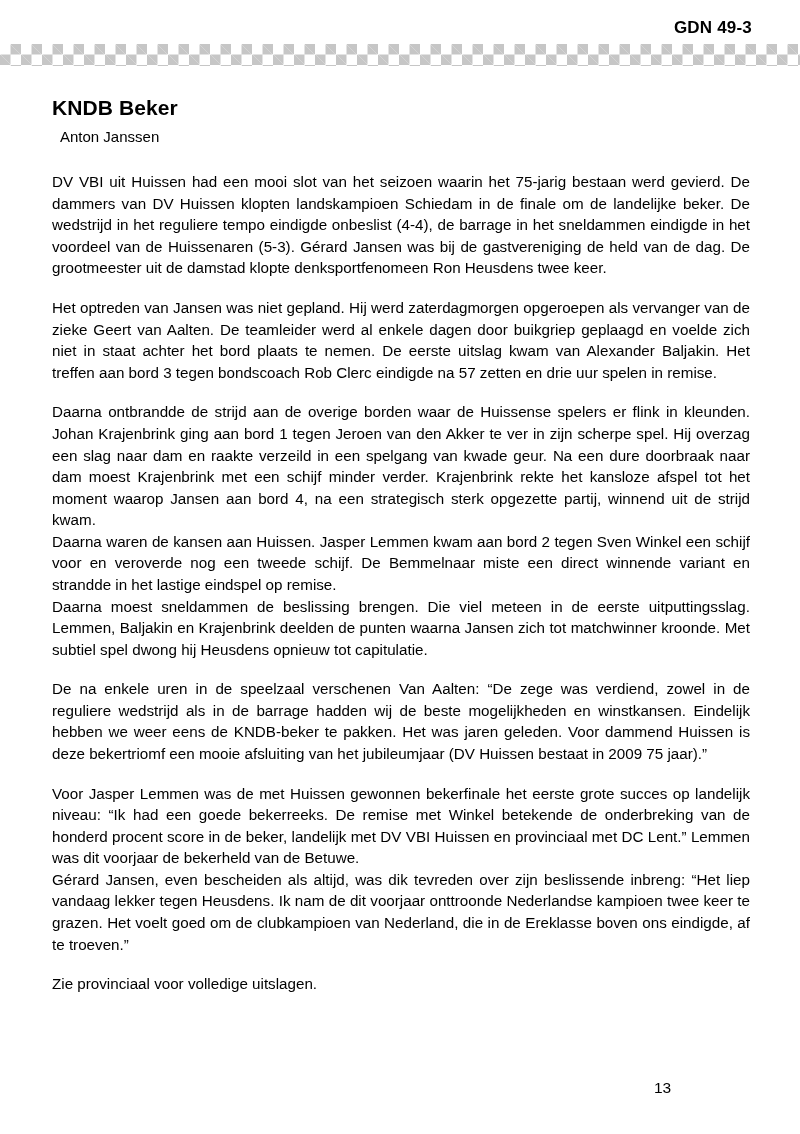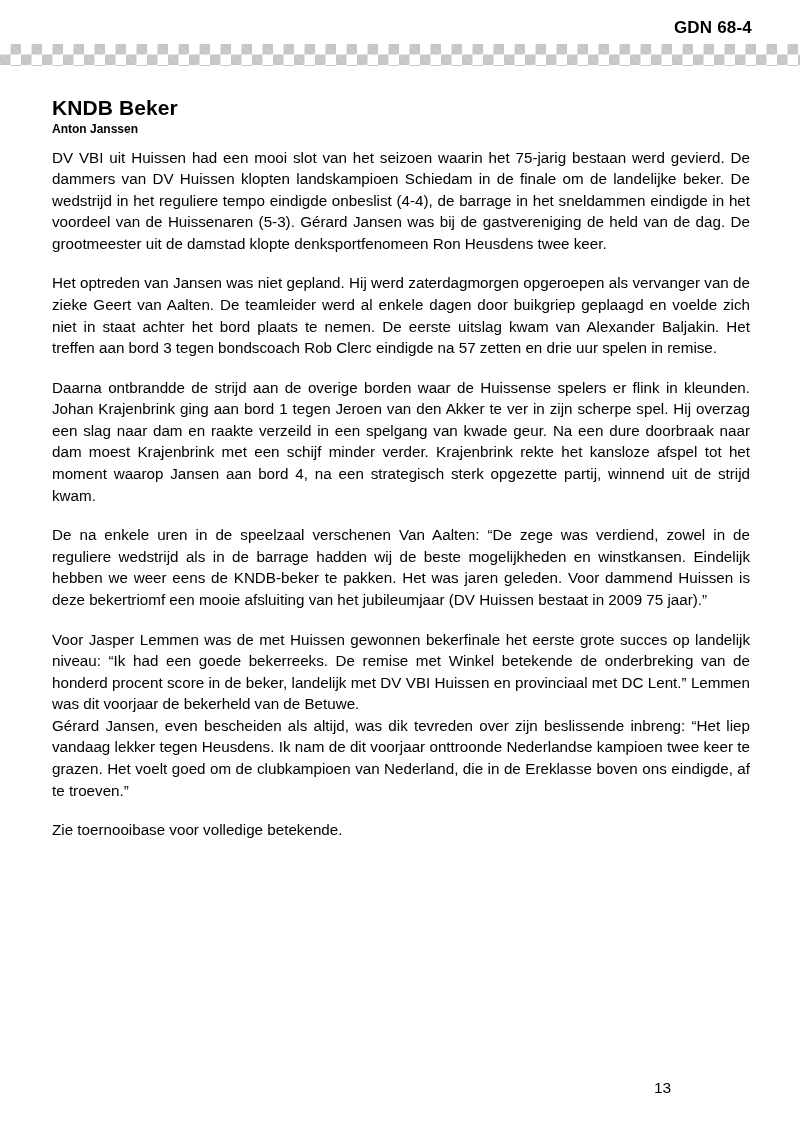--- a/index.html
+++ b/index.html
@@ -64,28 +64,28 @@
   }
 
   .article-title {
     font-size: 21px;
     font-weight: bold;
     line-height: 1.15;
     margin: 16px 0 2px 0;
     letter-spacing: 0.1px;
   }
   .article-byline {
-    font-size: 12px;
-    font-weight: bold;
+    font-size: 15px;
+    font-weight: normal;
     line-height: 1.2;
-    margin: 0;
+    margin: 8px;
   }
 
   .body-copy {
-    margin-top: 10px;
+    margin-top: 25px;
     font-size: 15.2px;
     line-height: 1.42;
     text-align: justify;
   }
 
   .para-block {
     margin: 0 0 18px 0;
   }
   .para-block:last-child {
     margin-bottom: 0;
@@ -110,21 +110,21 @@
     font-size: 15.5px;
     line-height: 1;
   }
 </style>
 </head>
 <body>
 
 <div class="page">
 
   <div class="header-bar">
-    <span class="issue-label">GDN 68-4</span>
+    <span class="issue-label">GDN 49-3</span>
   </div>
 
   <div class="checker-band"></div>
 
   <div class="content">
 
     <h1 class="article-title">KNDB Beker</h1>
 
     <div class="article-byline">Anton Janssen</div>
 
@@ -133,33 +133,35 @@
       <div class="para-block">
         <p class="para-line">DV VBI uit Huissen had een mooi slot van het seizoen waarin het 75-jarig bestaan werd gevierd. De dammers van DV Huissen klopten landskampioen Schiedam in de finale om de landelijke beker. De wedstrijd in het reguliere tempo eindigde onbeslist (4-4), de barrage in het sneldammen eindigde in het voordeel van de Huissenaren (5-3). Gérard Jansen was bij de gastvereniging de held van de dag. De grootmeester uit de damstad klopte denksportfenomeen Ron Heusdens twee keer.</p>
       </div>
 
       <div class="para-block">
         <p class="para-line">Het optreden van Jansen was niet gepland. Hij werd zaterdagmorgen opgeroepen als vervanger van de zieke Geert van Aalten. De teamleider werd al enkele dagen door buikgriep geplaagd en voelde zich niet in staat achter het bord plaats te nemen. De eerste uitslag kwam van Alexander Baljakin. Het treffen aan bord 3 tegen bondscoach Rob Clerc eindigde na 57 zetten en drie uur spelen in remise.</p>
       </div>
 
       <div class="para-block">
         <p class="para-line">Daarna ontbrandde de strijd aan de overige borden waar de Huissense spelers er flink in kleunden. Johan Krajenbrink ging aan bord 1 tegen Jeroen van den Akker te ver in zijn scherpe spel. Hij overzag een slag naar dam en raakte verzeild in een spelgang van kwade geur. Na een dure doorbraak naar dam moest Krajenbrink met een schijf minder verder. Krajenbrink rekte het kansloze afspel tot het moment waarop Jansen aan bord 4, na een strategisch sterk opgezette partij, winnend uit de strijd kwam.</p>
+        <p class="para-line">Daarna waren de kansen aan Huissen. Jasper Lemmen kwam aan bord 2 tegen Sven Winkel een schijf voor en veroverde nog een tweede schijf. De Bemmelnaar miste een direct winnende variant en strandde in het lastige eindspel op remise.</p>
+        <p class="para-line">Daarna moest sneldammen de beslissing brengen. Die viel meteen in de eerste uitputtingsslag. Lemmen, Baljakin en Krajenbrink deelden de punten waarna Jansen zich tot matchwinner kroonde. Met subtiel spel dwong hij Heusdens opnieuw tot capitulatie.</p>
       </div>
 
       <div class="para-block">
         <p class="para-line">De na enkele uren in de speelzaal verschenen Van Aalten: “De zege was verdiend, zowel in de reguliere wedstrijd als in de barrage hadden wij de beste mogelijkheden en winstkansen. Eindelijk hebben we weer eens de KNDB-beker te pakken. Het was jaren geleden. Voor dammend Huissen is deze bekertriomf een mooie afsluiting van het jubileumjaar (DV Huissen bestaat in 2009 75 jaar).”</p>
       </div>
 
       <div class="para-block">
         <p class="para-line">Voor Jasper Lemmen was de met Huissen gewonnen bekerfinale het eerste grote succes op landelijk niveau: “Ik had een goede bekerreeks. De remise met Winkel betekende de onderbreking van de honderd procent score in de beker, landelijk met DV VBI Huissen en provinciaal met DC Lent.” Lemmen was dit voorjaar de bekerheld van de Betuwe.</p>
         <p class="para-line">Gérard Jansen, even bescheiden als altijd, was dik tevreden over zijn beslissende inbreng: “Het liep vandaag lekker tegen Heusdens. Ik nam de dit voorjaar onttroonde Nederlandse kampioen twee keer te grazen. Het voelt goed om de clubkampioen van Nederland, die in de Ereklasse boven ons eindigde, af te troeven.”</p>
       </div>
 
       <div class="para-block">
-        <p class="para-line last">Zie toernooibase voor volledige betekende.</p>
+        <p class="para-line last">Zie provinciaal voor volledige uitslagen.</p>
       </div>
 
     </div>
   </div>
 
   <div class="page-number">13</div>
 
 </div>
 
 </body></html>

